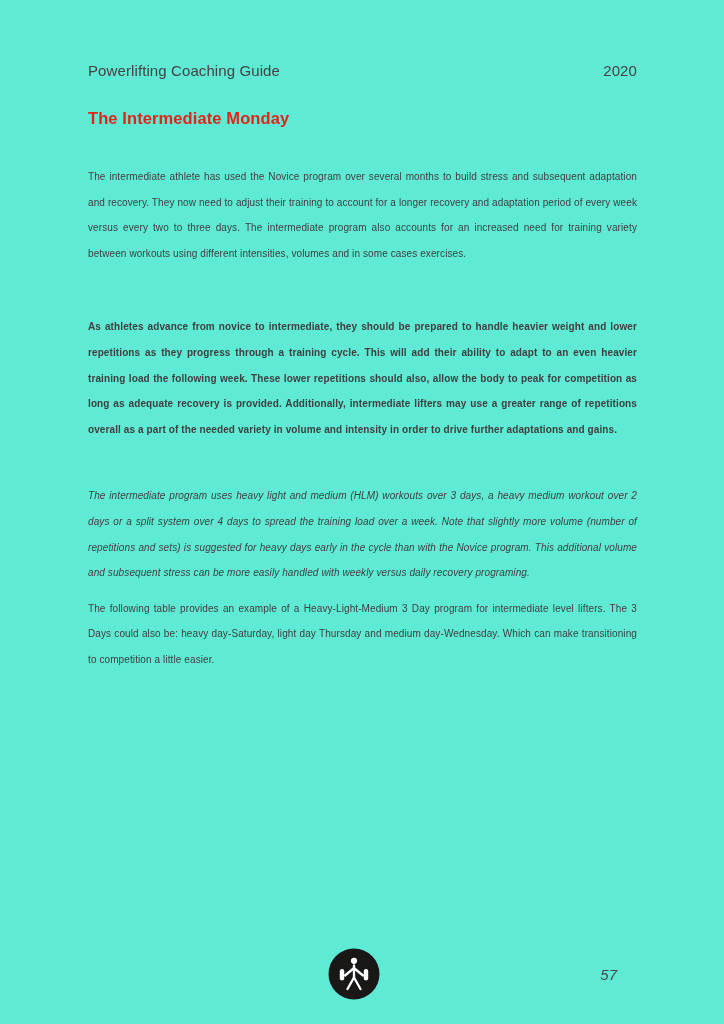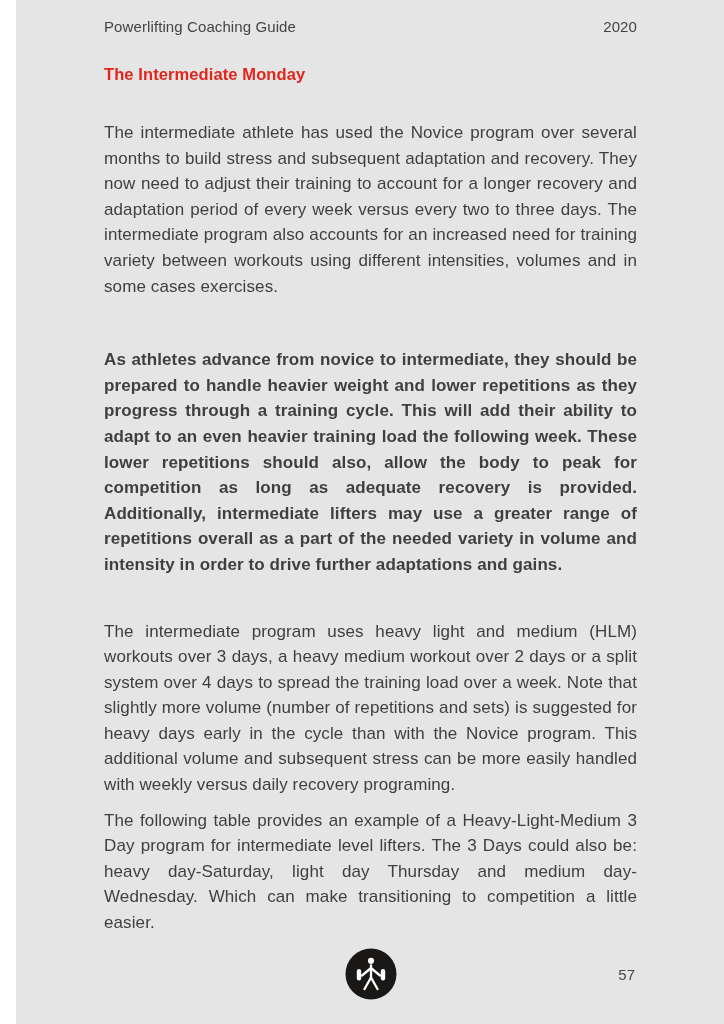--- a/index.html
+++ b/index.html
@@ -11,66 +11,67 @@
     height: 1024px;
     background: #ffffff;
     font-family: "Liberation Sans", sans-serif;
     position: relative;
     overflow: hidden;
   }
   .page {
     position: absolute;
     inset: 0;
     box-sizing: border-box;
-    padding: 18px 87px 0 88px;
-    background: #e5e5e5;
-    margin-left: 16px;
+    padding: 62px 87px 0 88px;
+    background: #5eead4;
   }
   .header {
     display: flex;
     justify-content: space-between;
     align-items: baseline;
     font-size: 15px;
     color: #454343;
     letter-spacing: 0.1px;
   }
   .section-heading {
     margin: 30px 0 0 0;
     font-size: 16.5px;
     font-weight: bold;
     color: #e1251b;
     letter-spacing: 0.1px;
   }
   .para {
     margin: 0;
-    font-size: 17px;
+    font-size: 10px;
     line-height: 25.6px;
     text-align: justify;
     color: #403f3f;
     letter-spacing: 0.1px;
   }
   .para-first {
     margin-top: 36px;
   }
   .gap-lg {
     margin-bottom: 48px;
   }
   .gap-md {
     margin-bottom: 41px;
     font-weight: bold;
   }
   .gap-sm {
     margin-bottom: 10px;
+    font-style: italic;
   }
   .footer {
     position: absolute;
     left: 88px;
-    right: 87px;
+    right: 105px;
     bottom: 24px;
     height: 52px;
+    font-style: italic;
   }
   .footer-icon {
     position: absolute;
     left: 50%;
     transform: translateX(-50%);
     top: 0;
     width: 52px;
     height: 52px;
     display: block;
   }

